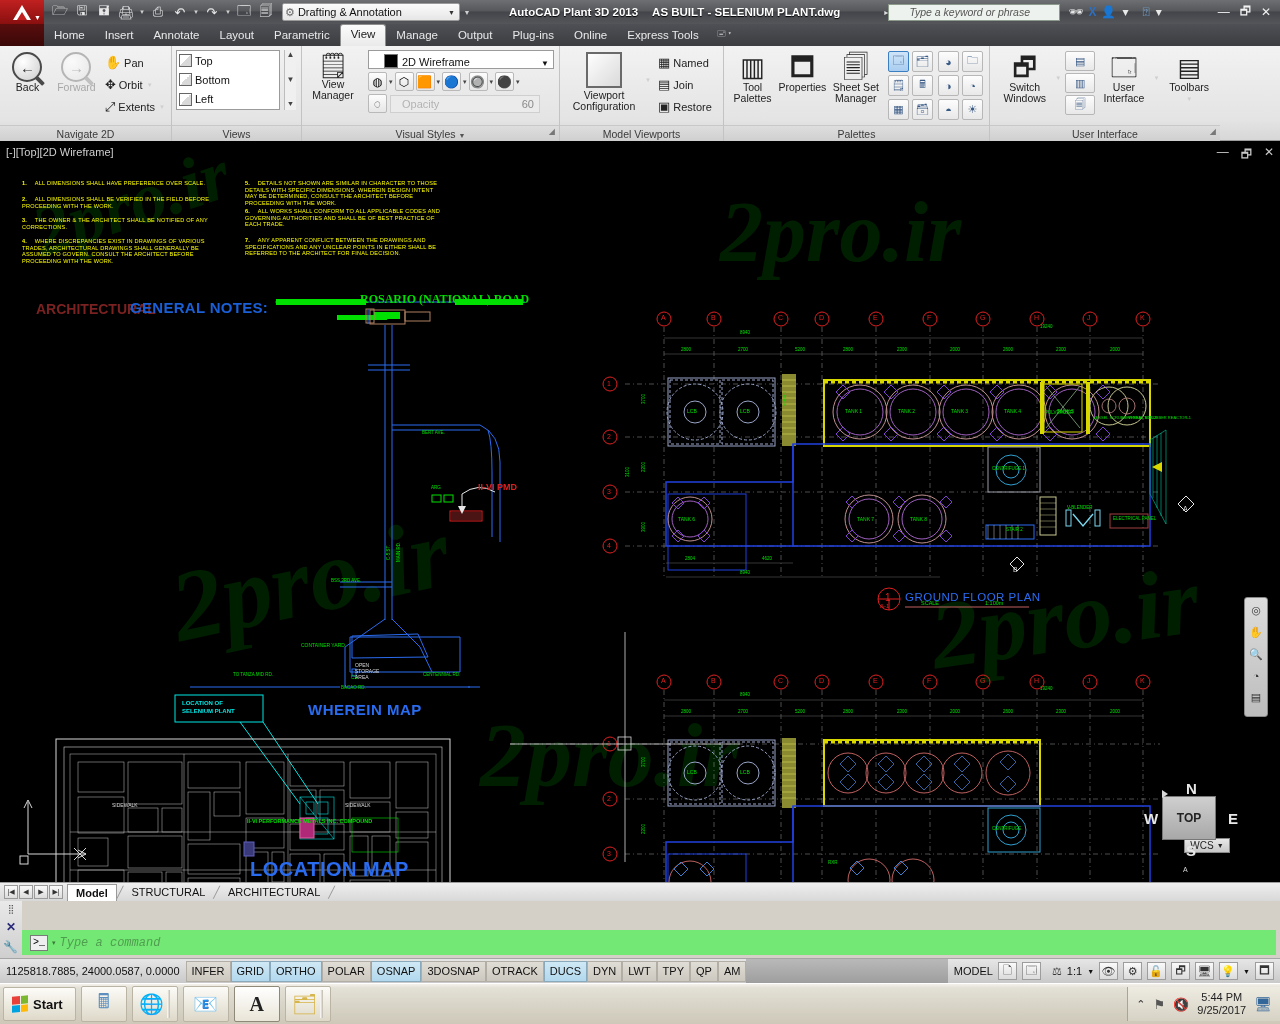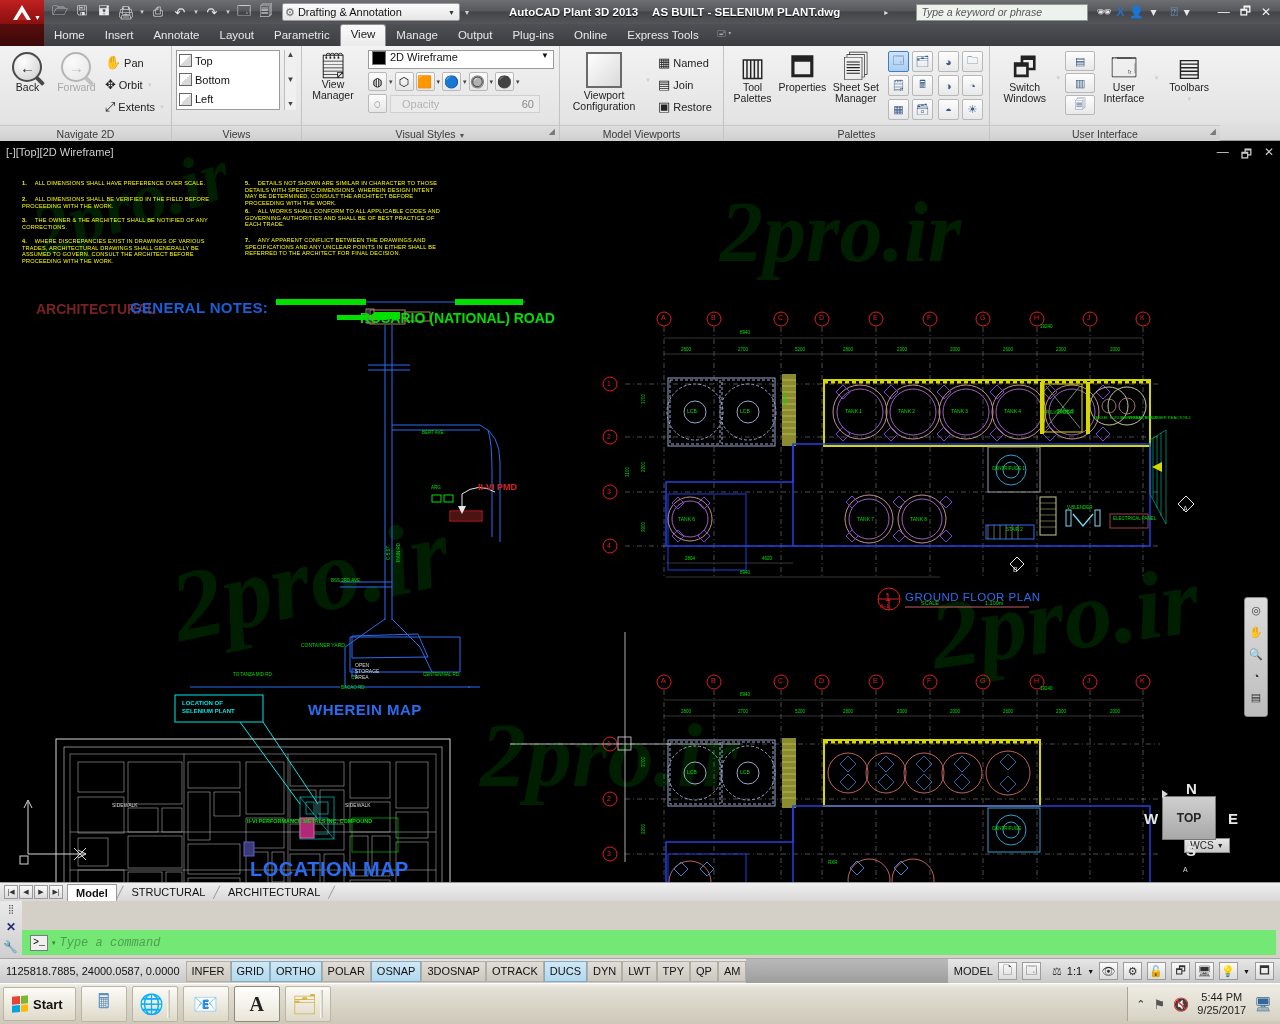--- a/index.html
+++ b/index.html
@@ -48,23 +48,23 @@
   }
   .wsbox .gear { font-size:11px; margin-right:3px; color:#6a6a6a;}
   .wsbox .dd { margin-left:auto; margin-right:4px; font-size:7px; color:#333;}
   .title-text {
     flex:0 0 auto; margin-left:38px; font-weight:bold; font-size:11.5px; color:#fff;
     text-shadow:0 1px 1px #000; white-space:nowrap;
   }
   .title-file { margin-left:14px; font-weight:bold; font-size:11.5px; color:#fff; text-shadow:0 1px 1px #000;}
   .title-caret { margin-left:44px; font-size:8px; color:#ddd;}
   .searchbox {
-    margin-left:28px; width:172px; height:17px; background:#eef2ee;
+    margin-left:0; width:172px; height:17px; background:#eef2ee;
     border:1px solid #8b9a8b; color:#555; font-style:italic; font-size:10.5px;
-    display:flex; align-items:center; padding-left:4px;
+    display:flex; align-items:center; padding-left:20px;
   }
   .tb-icons { display:flex; align-items:center; gap:5px; margin-left:8px; }
   .tb-icons span { color:#e9e9e9; font-size:12px; }
   .win-ctrl { margin-left:auto; display:flex; align-items:center; gap:10px; padding-right:9px; }
   .win-ctrl span { color:#f2f2f2; font-size:12px; cursor:pointer;}
 
   
   .ribbon-tabs {
     position:absolute; left:0; top:24px; width:1280px; height:22px;
     background:linear-gradient(to bottom,#4e5055,#3b3d41);
@@ -124,21 +124,21 @@
   }
   .viewlist .vrow{display:flex;align-items:center;gap:3px;height:20px;padding-left:2px;}
   .cubeico{
     width:13px;height:13px;border:1px solid #666;background:linear-gradient(135deg,#fff 50%,#d9d9d9 50%);
   }
   .vscroll{width:15px;height:60px;border-left:1px solid #bdbdbd;background:#f0f0f0;
     display:flex;flex-direction:column;justify-content:space-between;align-items:center;font-size:8px;color:#444;}
 
   .vsdrop{
     width:186px;height:19px;border:1px solid #9b9b9b;background:#fff;
-    display:flex;align-items:flex-start;gap:4px;padding-left:3px;font-size:11px;color:#111;
+    display:flex;align-items:flex-end;gap:4px;padding-left:15px;font-size:11px;color:#111;
   }
   .vsdrop .dd{margin-left:auto;margin-right:4px;font-size:8px;}
   .vsrow{display:flex;align-items:center;gap:2px;margin-top:3px;}
   .vsi{width:19px;height:19px;border:1px solid #b9b9b9;background:linear-gradient(to bottom,#fdfdfd,#e6e6e6);
     display:flex;align-items:center;justify-content:center;font-size:12px;border-radius:2px;}
   .vsc{font-size:7px;color:#444;}
   .opacity-row{display:flex;align-items:center;gap:3px;margin-top:3px;}
   .opacity-box{width:150px;height:18px;border:1px solid #cfcfcf;background:#ebebeb;color:#b3b3b3;
     display:flex;align-items:center;padding-left:11px;font-size:11px;}
   .opacity-box .num{margin-left:auto;margin-right:5px;color:#8a8a8a;}
@@ -1005,21 +1005,21 @@
         <line x1="28" y1="660" x2="28" y2="712"></line>
         <path d="M24 666 l4 -8 4 8"></path>
         <line x1="28" y1="712" x2="86" y2="712"></line>
         <path d="M78 708 l8 4 -8 4"></path>
         <rect x="20" y="714" width="8" height="8"></rect>
         <line x1="74" y1="706" x2="86" y2="718"></line>
           <line x1="86" y1="706" x2="74" y2="718"></line>
       </g>
     </svg>
 
-    <div class="lbl grn" style="left:360px;top:168px;font-size:14px;font-weight:bold;">ROSARIO (NATIONAL) ROAD</div>
+    <div class="lbl grn" style="left:360px;top:150px;font-size:12px;font-weight:bold;font-family:Liberation Serif, serif;">ROSARIO (NATIONAL) ROAD</div>
     <div class="lbl red" style="left:478px;top:340px;font-size:9px;font-weight:bold;">II-VI PMD</div>
     <div class="lbl grn" style="left:431px;top:343px;font-size:4.5px;">ARG</div>
     <div class="lbl grn" style="left:422px;top:288px;font-size:4.5px;">BERT AVE.</div>
     <div class="lbl grn" style="left:331px;top:436px;font-size:4.5px;">BSS 3RD AVE.</div>
     <div class="lbl grn" style="left:386px;top:418px;font-size:4.5px;transform:rotate(-90deg);transform-origin:0 0;">C-5 ST.</div>
     <div class="lbl grn" style="left:396px;top:420px;font-size:4.5px;transform:rotate(-90deg);transform-origin:0 0;">MAIN RD.</div>
     <div class="lbl grn" style="left:301px;top:500px;font-size:5px;width:52px;">CONTAINER YARD</div>
     <div class="lbl grn" style="left:351px;top:533px;font-size:4.5px;">CS</div>
     <div class="lbl grn" style="left:233px;top:530px;font-size:4.5px;">TO TANZA MID RD.</div>
     <div class="lbl grn" style="left:423px;top:530px;font-size:4.5px;">CENTENNIAL RD.</div>

